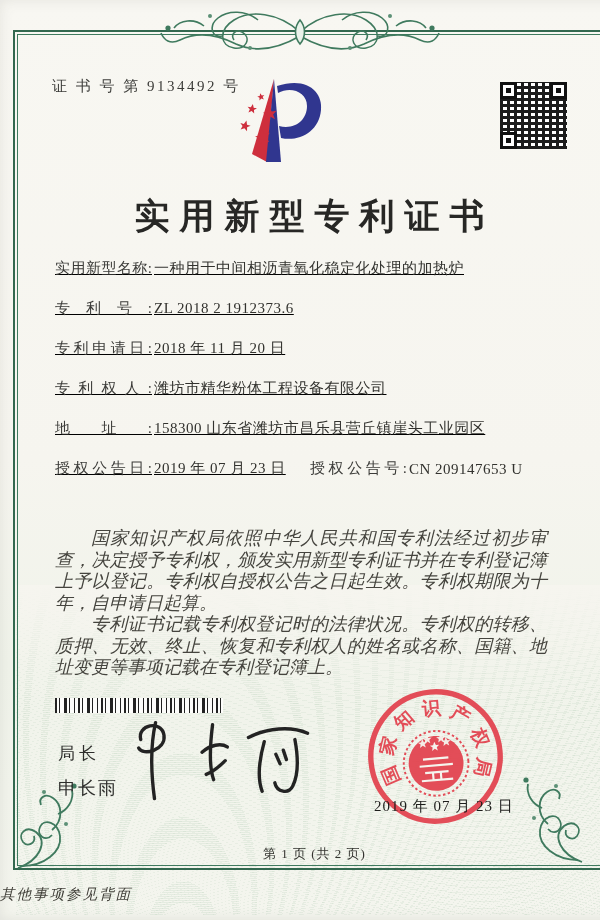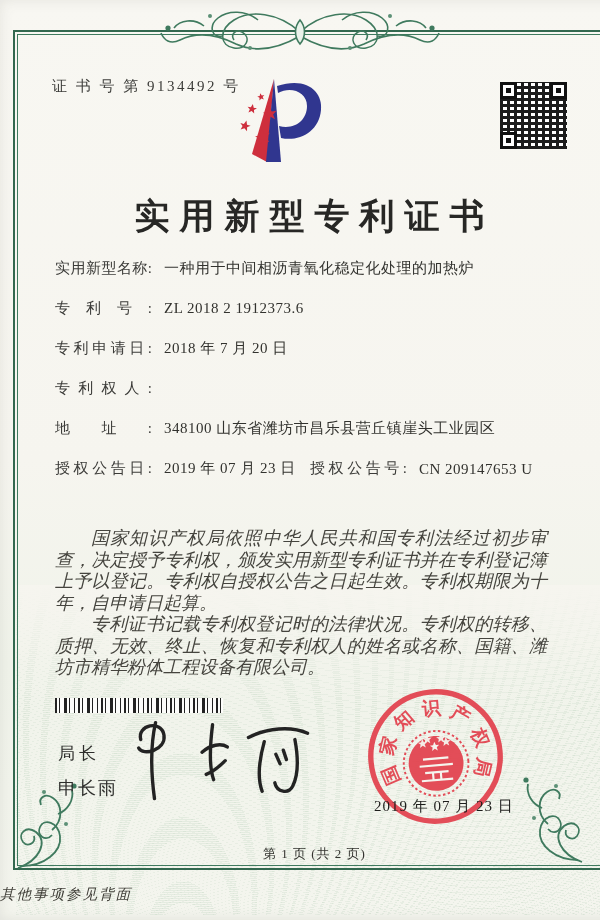--- a/index.html
+++ b/index.html
@@ -29,24 +29,24 @@
          letter-spacing:10px;color:#272725;margin-top:19px;}
   .qr{left:500px;top:82px;width:67px;height:67px;background:
       repeating-linear-gradient(0deg,#1c1c1c 0 3px,rgba(255,255,255,0) 3px 6px),
       repeating-linear-gradient(90deg,#1c1c1c 0 3px,#fff 3px 7px);
       background-color:#fff;}
   .finder{position:absolute;width:17px;height:17px;background:#fff;border:3px solid #111;box-sizing:border-box;}
   .finder::after{content:"";position:absolute;left:3px;top:3px;width:5px;height:5px;background:#111;}
   .f-tl{left:0;top:0;} .f-tr{right:0;top:0;} .f-bl{left:0;bottom:0;}
   
   .fields{left:55px;top:248px;right:38px;}
-  .frow{height:40px;display:flex;align-items:center;position:relative;}
+  .frow{height:40px;display:flex;align-items:center;position:relative;text-decoration:underline;}
   .flabel{display:inline-block;width:97px;font-size:15px;color:#3b3b38;
           text-align:justify;text-align-last:justify;flex:none;}
-  .fvalue{font-size:15px;color:#32322e;margin-left:12px;letter-spacing:.5px;white-space:nowrap;}
+  .fvalue{font-size:15px;color:#32322e;margin-left:2px;letter-spacing:.5px;white-space:nowrap;}
   .grant2{position:absolute;left:255px;display:flex;align-items:flex-end;}
   
   .legal{left:55px;top:528px;width:492px;font-size:18px;line-height:21.5px;
          font-style:italic;color:#45443e;text-align:justify;}
   .legal p{margin:0;text-indent:2em;}
   
   .barcode{left:55px;top:698px;width:168px;height:15px;background:
     repeating-linear-gradient(90deg,#222 0 2px,#fdfdfb 2px 4px,#222 4px 5px,#fdfdfb 5px 9px,
       #222 9px 12px,#fdfdfb 12px 14px,#222 14px 15px,#fdfdfb 15px 19px,#222 19px 20px,#fdfdfb 20px 23px);}
   .officer-title{left:58px;top:742px;font-size:17px;letter-spacing:4px;color:#2d2d2b;}
@@ -122,42 +122,43 @@
     <div class="frow">
       <span class="flabel">实用新型名称:</span>
       <span class="fvalue">一种用于中间相沥青氧化稳定化处理的加热炉</span>
     </div>
     <div class="frow">
       <span class="flabel">专利号:</span>
       <span class="fvalue">ZL 2018 2 1912373.6</span>
     </div>
     <div class="frow">
       <span class="flabel">专利申请日:</span>
-      <span class="fvalue">2018 年 7 月 20 日</span>
+      <span class="fvalue">2018 年 11 月 20 日</span>
     </div>
     <div class="frow">
       <span class="flabel">专利权人:</span>
+      <span class="fvalue">潍坊市精华粉体工程设备有限公司</span>
     </div>
     <div class="frow">
       <span class="flabel">地址:</span>
-      <span class="fvalue">348100 山东省潍坊市昌乐县营丘镇崖头工业园区</span>
+      <span class="fvalue">158300 山东省潍坊市昌乐县营丘镇崖头工业园区</span>
     </div>
     <div class="frow">
       <span class="flabel">授权公告日:</span>
       <span class="fvalue">2019 年 07 月 23 日</span>
       <span class="grant2">
         <span class="flabel">授权公告号:</span>
         <span class="fvalue">CN 209147653 U</span>
       </span>
     </div>
   </div>
 
   <div class="abs legal z3">
     <p>国家知识产权局依照中华人民共和国专利法经过初步审查，决定授予专利权，颁发实用新型专利证书并在专利登记簿上予以登记。专利权自授权公告之日起生效。专利权期限为十年，自申请日起算。</p>
-    <p>专利证书记载专利权登记时的法律状况。专利权的转移、质押、无效、终止、恢复和专利权人的姓名或名称、国籍、潍坊市精华粉体工程设备有限公司。</p>
+    <p>专利证书记载专利权登记时的法律状况。专利权的转移、质押、无效、终止、恢复和专利权人的姓名或名称、国籍、地址变更等事项记载在专利登记簿上。</p>
   </div>
 
   <div class="abs barcode z3"></div>
 
   <div class="abs officer-title z3">局长</div>
   <div class="abs officer-name z3">申长雨</div>
 
   <svg class="abs signature z3" viewBox="0 0 200 90">
     <g stroke="#232323" stroke-width="3.2" fill="none" stroke-linecap="round">
       <path d="M38,12 C33,34 34,62 37,84"></path>

